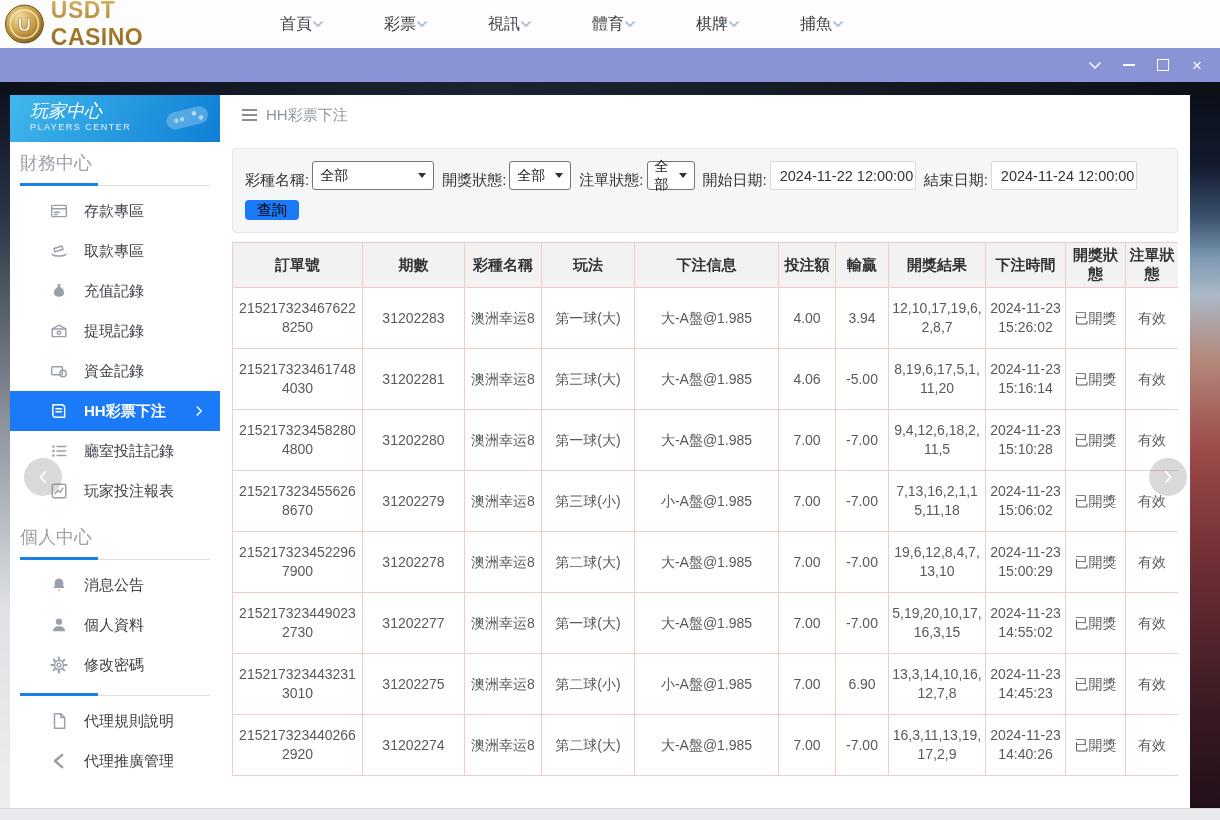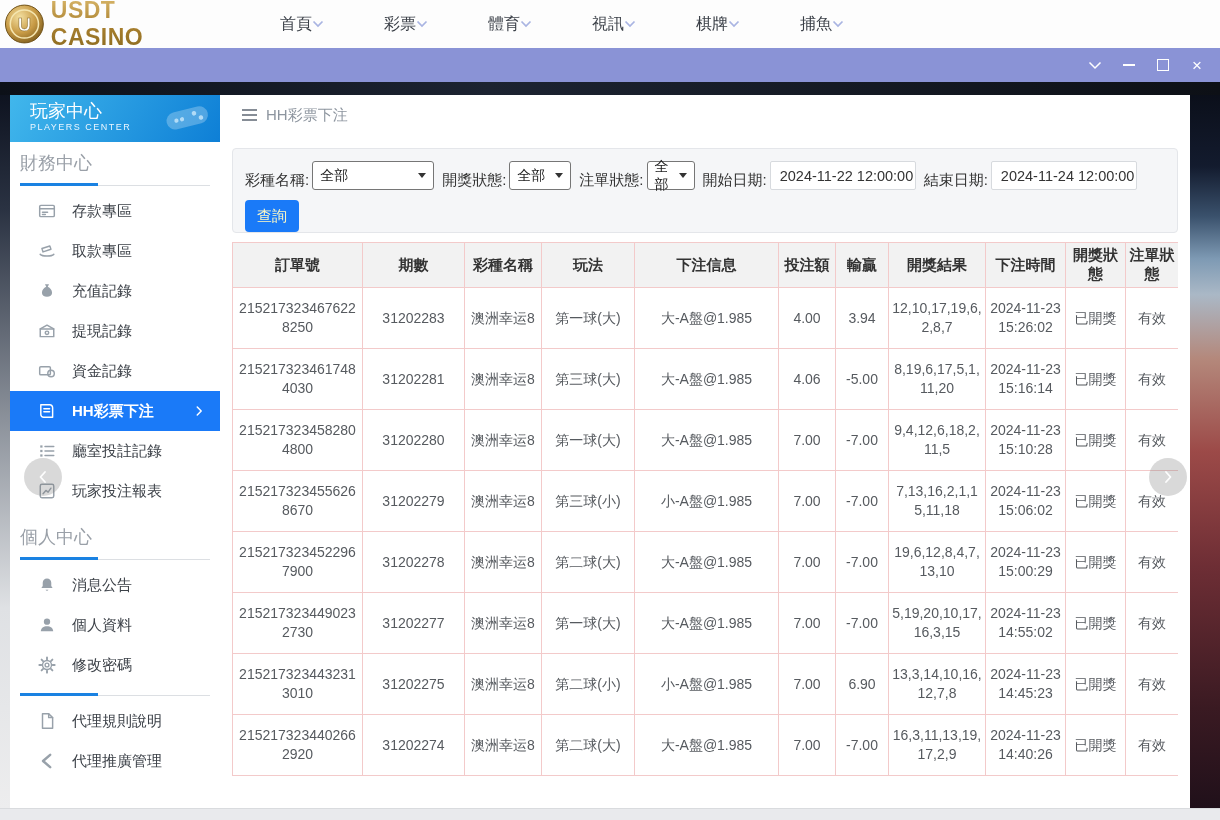--- a/index.html
+++ b/index.html
@@ -29,28 +29,28 @@
   .bg-top{position:absolute;left:0;top:82px;width:1220px;height:13px;background:linear-gradient(90deg,#0c1018,#1c2331 40%,#0d1016);}
   .bg-left{position:absolute;left:0;top:95px;width:10px;height:713px;background:linear-gradient(#0e1320 0%,#2a3242 16%,#8d939c 46%,#dfe1e4 72%,#ededee 100%);}
   .bg-right{position:absolute;left:1190px;top:95px;width:30px;height:713px;
     background:linear-gradient(#0b0f1a 0%,#131b2e 10%,#3a516c 17%,#7e9ab4 23%,#aab8c6 28%,#b4887b 37%,#9c4a48 50%,#6e2e35 66%,#3a1a22 86%,#20101a 100%);}
   .bg-bottom{position:absolute;left:0;top:808px;width:1220px;height:12px;background:#e9eaed;border-top:1px solid #d9dbde;z-index:7;}
   
   .window{position:absolute;left:10px;top:95px;width:1180px;height:713px;background:#fff;z-index:5;}
   
   .sidebar{position:absolute;left:0;top:0;width:210px;height:713px;background:#fff;border-right:1px solid #eceef0;overflow:hidden;}
   .side-header{height:47px;background:linear-gradient(120deg,var(--sidebar-header-start,#41b7ec) 0%,var(--sidebar-header-end,#0e7fd6) 100%);position:relative;padding:5px 0 0 20px;box-sizing:border-box;}
-  .side-title{color:#fff;font-size:18px;line-height:22px;}
+  .side-title{color:#fff;font-size:18px;line-height:22px;font-style:italic;}
   .side-sub{color:#eaf6ff;font-size:9px;letter-spacing:1.5px;line-height:11px;}
   .gamepad{position:absolute;right:10px;top:4px;opacity:.85;transform:rotate(-14deg);}
   .side-section-title{font-size:18px;color:#9aa0a8;margin:9px 0 0 10px;}
   .side-underline{margin:7px 10px 0 10px;height:3px;border-bottom:1px solid #dcdfe3;position:relative;}
   .side-underline i{position:absolute;left:0;top:1px;width:78px;height:3px;background:#1a82e2;display:block;}
   .side-items{margin-top:5px;}
-  .side-item{height:40px;display:flex;align-items:center;padding-left:28px;cursor:pointer;color:#3c4148;font-size:15px;box-sizing:border-box;}
+  .side-item{height:40px;display:flex;align-items:center;padding-left:40px;cursor:pointer;color:#3c4148;font-size:15px;box-sizing:border-box;}
   .side-icon{width:18px;height:18px;color:#98a1aa;margin-right:16px;display:flex;align-items:center;justify-content:center;flex:none;}
   .side-item.active{background:var(--accent-blue,#1f83f2);color:#fff;font-weight:bold;}
   .side-item.active .side-icon{color:#fff;}
   .side-item .item-chev{margin-left:auto;margin-right:14px;display:flex;}
   .sec-gap{margin-top:14px;}
   
   .fab{position:absolute;width:38px;height:38px;border-radius:50%;background:rgba(120,120,120,.28);display:flex;align-items:center;justify-content:center;z-index:20;cursor:pointer;}
   .fab-left{left:24px;top:458px;}
   .fab-right{left:1149px;top:458px;}
   
@@ -60,21 +60,21 @@
   .burger b{display:block;width:15px;height:2px;background:#868d96;}
   
   .filter-panel{position:absolute;left:12px;top:53px;width:946px;height:85px;background:#f5f6f8;border:1px solid #e4e6ea;border-radius:4px;box-sizing:border-box;padding:12px 0 0 12px;}
   .filter-row{display:flex;align-items:flex-end;}
   .flabel{font-size:15px;color:#333;margin:0 3px 0 8px;white-space:nowrap;}
   .flabel:first-child{margin-left:0;}
   .sel{height:29px;background:#fff;border:1px solid #767676;border-radius:3px;display:flex;align-items:center;padding:0 7px;font-size:14px;color:#222;box-sizing:border-box;cursor:pointer;justify-content:space-between;}
   .sel-arrow{width:0;height:0;border-left:4px solid transparent;border-right:4px solid transparent;border-top:5px solid #333;margin-left:6px;flex:none;}
   .w1{width:122px;}.w2{width:62px;}.w3{width:48px;}
   .dateinput{width:146px;height:29px;background:#fff;border:1px solid #d7dade;border-radius:2px;display:flex;align-items:center;padding:0 9px;font-size:14.5px;color:#333;box-sizing:border-box;cursor:text;white-space:nowrap;}
-  .search-btn{margin-top:10px;width:54px;height:32px;background:var(--accent-blue,#1a7af8);color:#fef9c3;border:none;border-radius:4px;font-size:15px;cursor:pointer;font-family:inherit;}
+  .search-btn{margin-top:10px;width:54px;height:20px;background:var(--accent-blue,#1a7af8);color:#000000;border:none;border-radius:4px;font-size:15px;cursor:pointer;font-family:inherit;}
   
   .table-wrap{position:absolute;left:12px;top:147px;width:946px;height:578px;overflow:hidden;}
   table.bets{width:946px;border-collapse:collapse;table-layout:fixed;}
   table.bets th{background:#f2f2f2;font-size:15px;font-weight:bold;color:#333;height:44px;border:1px solid var(--table-border,#f3caca);padding:0 2px;}
   table.bets td{font-size:14px;color:#565a5f;text-align:center;height:56px;border:1px solid var(--table-border,#f3caca);padding:2px 3px;line-height:1.35;word-break:break-all;background:#fff;}
   
   svg{display:block;}
 </style>
 </head>
 <body>
@@ -102,27 +102,27 @@
           <polyline points="1.5,1.5 6,6 10.5,1.5" fill="none" stroke="#a9b4e2" stroke-width="1.7"></polyline>
         </svg>
       </div>
       <div class="nav-item">
         <span>彩票</span>
         <svg viewBox="0 0 12 8" width="12" height="8">
           <polyline points="1.5,1.5 6,6 10.5,1.5" fill="none" stroke="#a9b4e2" stroke-width="1.7"></polyline>
         </svg>
       </div>
       <div class="nav-item">
-        <span>體育</span>
+        <span>視訊</span>
         <svg viewBox="0 0 12 8" width="12" height="8">
           <polyline points="1.5,1.5 6,6 10.5,1.5" fill="none" stroke="#a9b4e2" stroke-width="1.7"></polyline>
         </svg>
       </div>
       <div class="nav-item">
-        <span>視訊</span>
+        <span>體育</span>
         <svg viewBox="0 0 12 8" width="12" height="8">
           <polyline points="1.5,1.5 6,6 10.5,1.5" fill="none" stroke="#a9b4e2" stroke-width="1.7"></polyline>
         </svg>
       </div>
       <div class="nav-item">
         <span>棋牌</span>
         <svg viewBox="0 0 12 8" width="12" height="8">
           <polyline points="1.5,1.5 6,6 10.5,1.5" fill="none" stroke="#a9b4e2" stroke-width="1.7"></polyline>
         </svg>
       </div>

